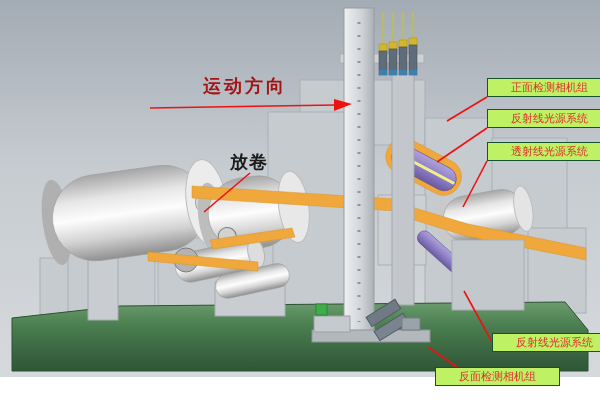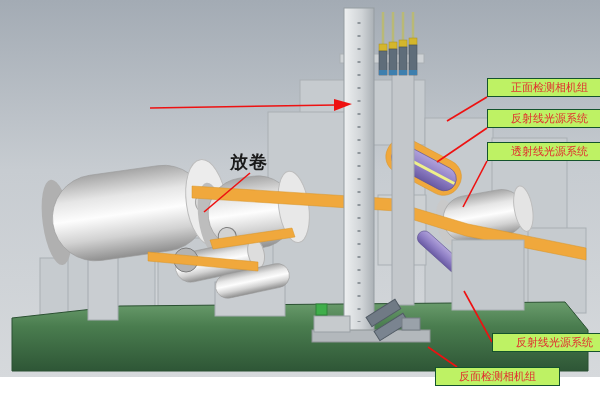--- a/index.html
+++ b/index.html
@@ -180,20 +180,21 @@
       <line x1="250" y1="173" x2="204" y2="212"></line>
       <line x1="487" y1="97" x2="447" y2="121"></line>
       <line x1="487" y1="128" x2="437" y2="162"></line>
       <line x1="487" y1="161" x2="463" y2="207"></line>
       <line x1="492" y1="342" x2="464" y2="291"></line>
       <line x1="457" y1="367" x2="428" y2="347"></line>
     </g>
     <polygon points="334,99 352,104 334,111" fill="#ee1111"></polygon>
   </svg>
 
+  <div class="free-label label-motion">运动方向</div>
   <div class="free-label label-unwind">放卷</div>
 
   <div class="callout c0">正面检测相机组</div>
   <div class="callout c1">反射线光源系统</div>
   <div class="callout c2">透射线光源系统</div>
   <div class="callout c3">反射线光源系统</div>
   <div class="callout c4">反面检测相机组</div>
 </div>
 
 </body></html>

